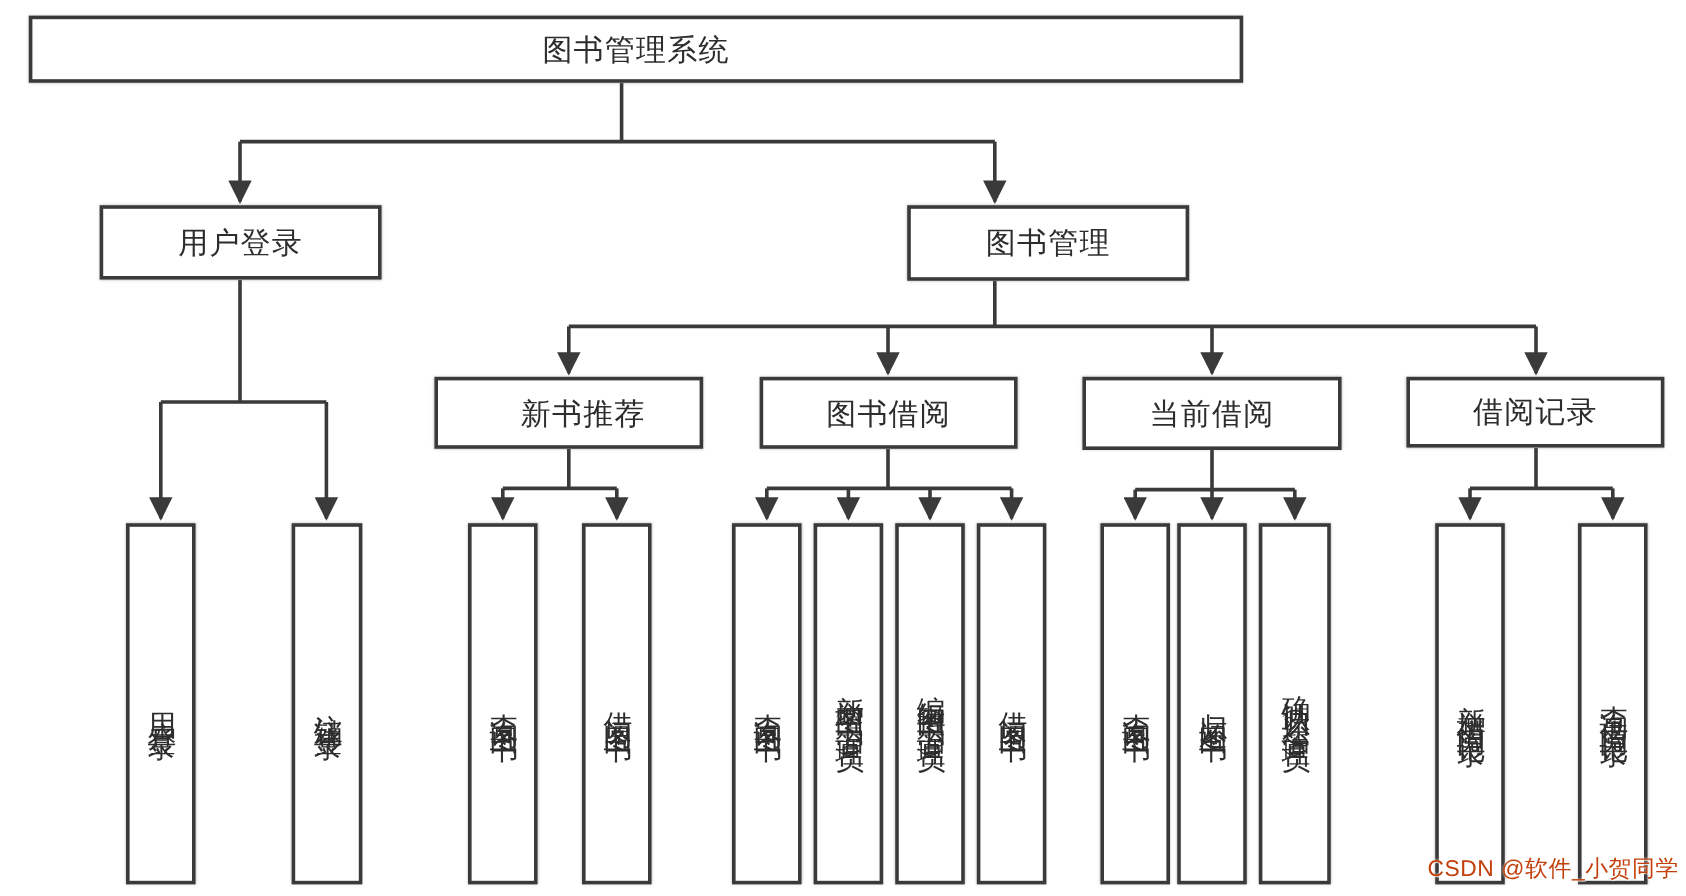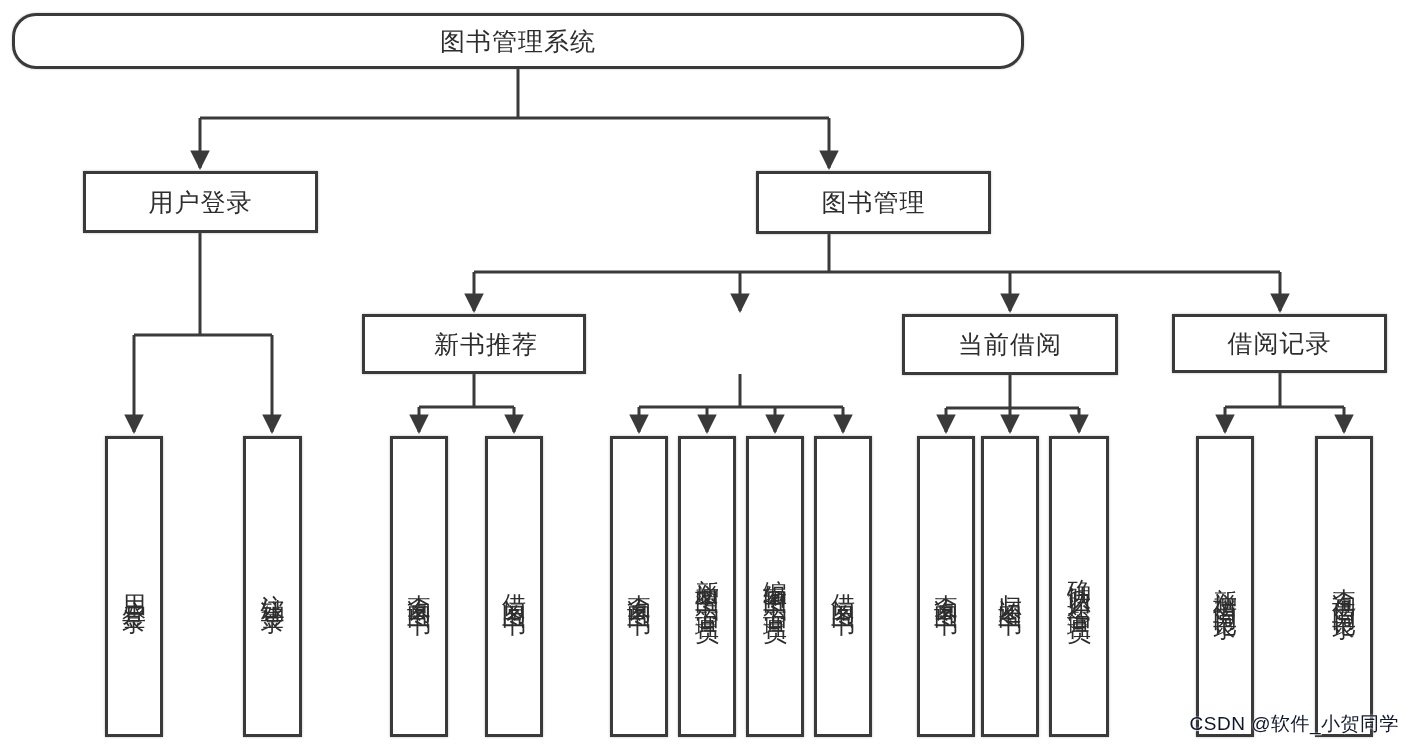--- a/index.html
+++ b/index.html
@@ -44,21 +44,21 @@
     font-size: 24px;
     line-height: 1;
   }
   .watermark {
     position: absolute;
     top: 711px;
     right: 6px;
     z-index: 5;
     font-size: 19px;
     letter-spacing: 0.5px;
-    color: #0f172a;
+    color: #c2410c;
     text-shadow: 0 0 2px #ffffff, 1px 1px 0 rgba(255,255,255,0.7);
     white-space: nowrap;
   }
 </style>
 </head>
 <body>
 
 <div class="canvas">
 
   <svg class="connectors" viewBox="0 0 1405 747" xmlns="http://www.w3.org/2000/svg">
@@ -96,26 +96,27 @@
       <line x1="775" y1="407" x2="775" y2="432" marker-end="url(#ah)"></line>
       <line x1="843" y1="407" x2="843" y2="432" marker-end="url(#ah)"></line>
       <line x1="946" y1="408" x2="946" y2="432" marker-end="url(#ah)"></line>
       <line x1="1010" y1="408" x2="1010" y2="432" marker-end="url(#ah)"></line>
       <line x1="1079" y1="408" x2="1079" y2="432" marker-end="url(#ah)"></line>
       <line x1="1225" y1="407" x2="1225" y2="432" marker-end="url(#ah)"></line>
       <line x1="1344" y1="407" x2="1344" y2="432" marker-end="url(#ah)"></line>
     </g>
   </svg>
 
-  <div class="node" style="left:12px; top:13px; width:1012px; height:56px;border-radius:24px;">图书管理系统</div>
+  <div class="node" style="left:24px; top:13px; width:1012px; height:56px;">图书管理系统</div>
 
   <div class="node" style="left:83px; top:171px; width:235px; height:62px;">用户登录</div>
   <div class="node" style="left:712px; top:171px; width:235px; height:63px;margin-left:44px;">图书管理</div>
 
   <div class="node" style="left:362px; top:314px; width:224px; height:60px;padding-left:24px;">新书推荐</div>
+  <div class="node" style="left:633px; top:314px; width:215px; height:60px;">图书借阅</div>
   <div class="node" style="left:1172px; top:314px; width:215px; height:59px;">借阅记录</div>
   <div class="node" style="left:902px; top:314px; width:216px; height:61px;">当前借阅</div>
 
   <div class="node vert" style="left:105px; top:436px; width:58px; height:301px;">用户登录</div>
   <div class="node vert" style="left:243px; top:436px; width:59px; height:301px;">注销登录</div>
 
   <div class="node vert" style="left:390px; top:436px; width:58px; height:301px;">查询图书</div>
   <div class="node vert" style="left:485px; top:436px; width:58px; height:301px;">借阅图书</div>
 
   <div class="node vert" style="left:610px; top:436px; width:58px; height:301px;">查询图书</div>

